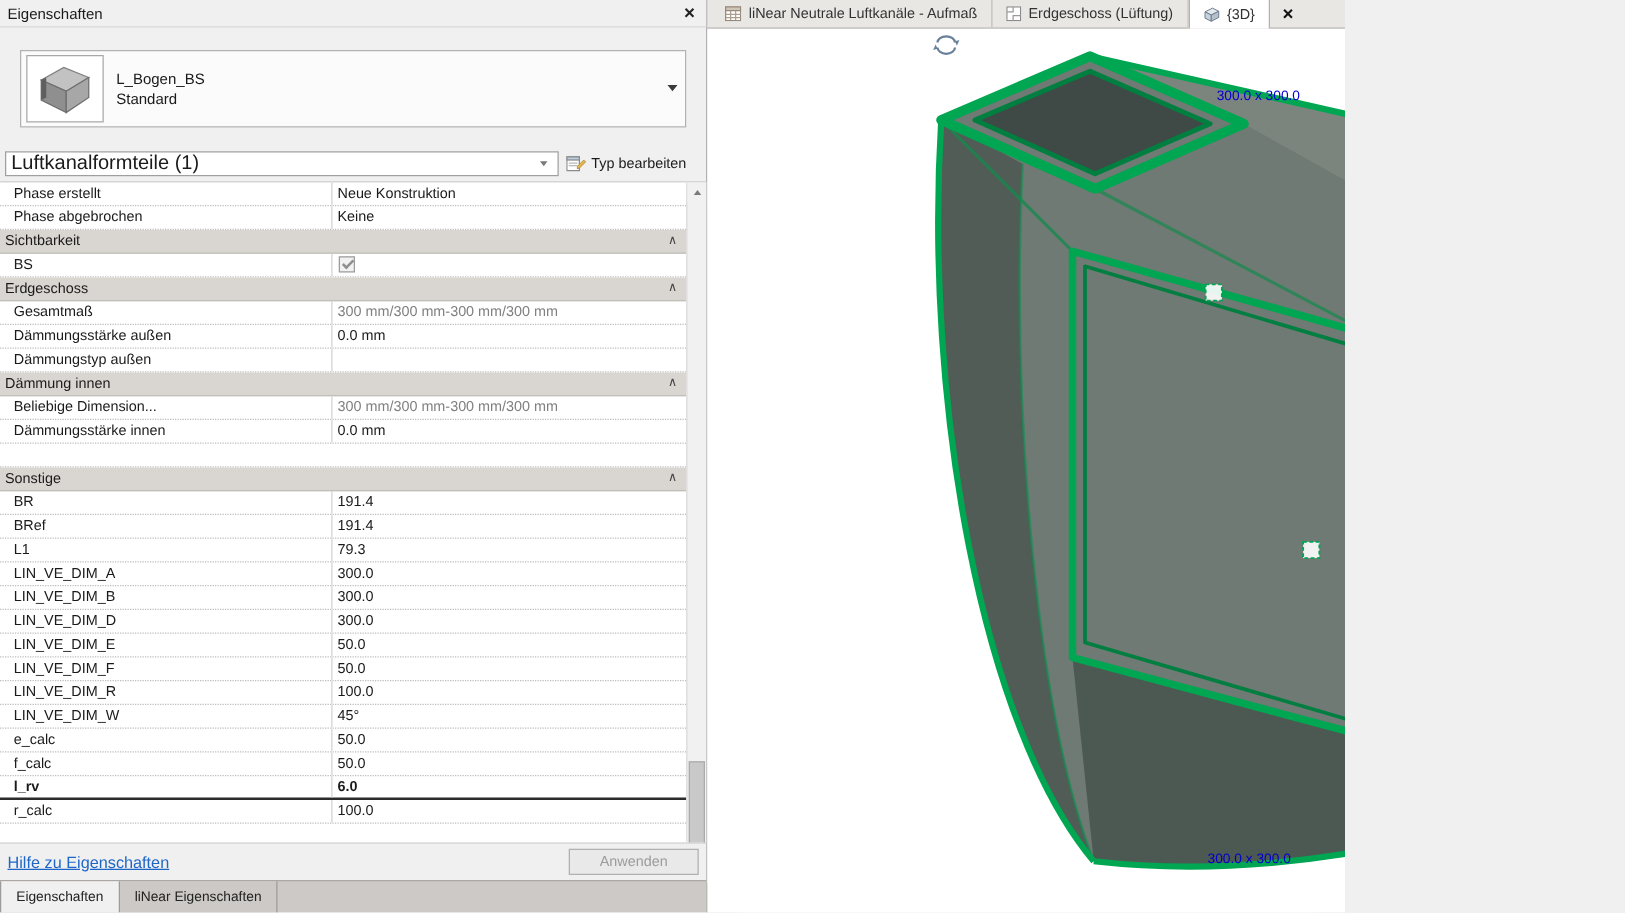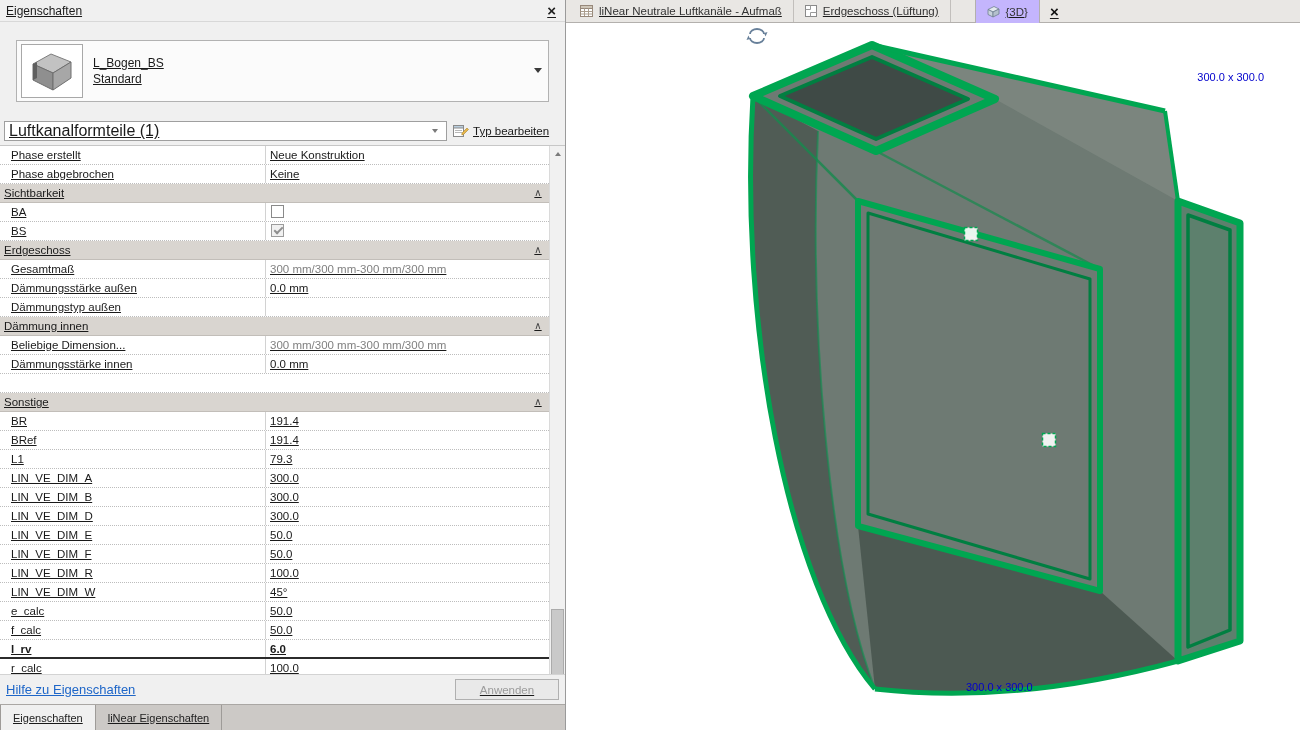--- a/index.html
+++ b/index.html
@@ -1,18 +1,18 @@
 <!DOCTYPE html>
 <html><head>
 <meta charset="utf-8">
 <style>
   * { margin:0; padding:0; box-sizing:border-box; }
   html,body { width:1300px; height:730px; overflow:hidden; }
   body { font-family:"Liberation Sans", sans-serif; font-size:11.5px; color:#1a1a1a; background:#f0f0f0; }
-  .app { width:1300px; height:730px; display:flex;text-decoration:underline; }
+  .app { width:1076px; height:730px; display:flex; }
 
   
   .left-panel { width:566px; height:730px; background:#f0f0f0; border-right:1px solid #9a9a9a; display:flex; flex-direction:column; }
   .panel-titlebar { height:22px; display:flex; align-items:center; padding:0 6px; border-bottom:1px solid #d8d8d8; background:#f0f0f0; }
   .panel-title { flex:1; font-size:12px; }
   .close-x { font-size:15px; font-weight:bold; color:#222; cursor:default; line-height:14px; padding:0 3px; }
 
   .type-selector { height:74px; margin:12px; padding:5px 4px 6px 4px; display:flex; align-items:center; background:#f0f0f0; }
   .type-box { flex:1; height:62px; background:#fbfbfb; border:1px solid #b2b2b2; display:flex; align-items:center; position:relative; }
   .thumb { width:62px; height:54px; margin-left:4px; background:#fff; border:1px solid #a8a8a8; display:flex; align-items:center; justify-content:center; }
@@ -56,21 +56,21 @@
   .apply-btn { width:104px; height:21px; background:#e9e9e9; border:1px solid #b0b0b0; color:#9b9b9b; font-size:11.5px; font-family:"Liberation Sans",sans-serif; }
 
   .bottom-tabs { height:26px; background:#ccc9c6; display:flex; align-items:stretch; border-top:1px solid #aaa7a4; }
   .btab { display:flex; align-items:center; padding:0 12px; font-size:11px; color:#222; border-right:1px solid #9e9b98; background:#ccc9c6; }
   .btab.active { background:#f0f0f0; border-left:1px solid #9e9b98; margin-top:0; }
 
   
   .viewport-area { flex:1; display:flex; flex-direction:column; background:#fff;border-radius:25px; }
   .view-tabs { height:23px; background:#e9e7e4; border-bottom:1px solid #b3b0ad; display:flex; align-items:stretch; padding-left:3px; }
   .vtab { display:flex; align-items:center; gap:6px; padding:0 11px; font-size:11.5px; color:#333; border-right:1px solid #c2bfbc; white-space:nowrap; }
-  .vtab.active { background:#c4b5fd; border-left:1px solid #b3b0ad; border-right:1px solid #b3b0ad; margin-bottom:-1px;margin-left:24px; }
+  .vtab.active { background:#ffffff; border-left:1px solid #b3b0ad; border-right:1px solid #b3b0ad; margin-bottom:-1px; }
   .vtab-close { display:flex; align-items:center; padding:0 10px; font-size:15px; font-weight:bold; color:#111; }
   .viewport { flex:1; position:relative; background:#fff; overflow:hidden; }
   .duct-svg { position:absolute; left:0; top:0; }
   .dim-label { position:absolute; color:#0000cc; font-size:11px; white-space:nowrap; }
   .dim-top { right:36px; top:48px; }
   .dim-bottom { left:400px; top:658px; }
   .orbit { position:absolute; left:180px; top:4px; }
 </style>
 </head>
 <body>
@@ -128,26 +128,20 @@
             <div class="name">Phase erstellt</div>
             <div class="val">Neue Konstruktion</div>
           </div>
           <div class="prop-row">
             <div class="name">Phase abgebrochen</div>
             <div class="val">Keine</div>
           </div>
           <div class="grp-row">
             <span class="grp-label">Sichtbarkeit</span>
             <span class="grp-chev">∧</span>
-          </div>
-          <div class="prop-row">
-            <div class="name">BA</div>
-            <div class="val">
-              <div class="cb"></div>
-            </div>
           </div>
           <div class="prop-row">
             <div class="name">BS</div>
             <div class="val">
               <div class="cb checked"></div>
             </div>
           </div>
           <div class="grp-row">
             <span class="grp-label">Erdgeschoss</span>
             <span class="grp-chev">∧</span>

